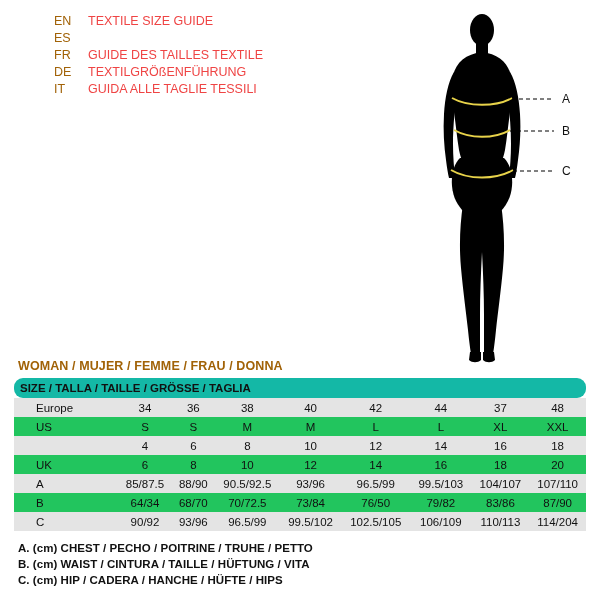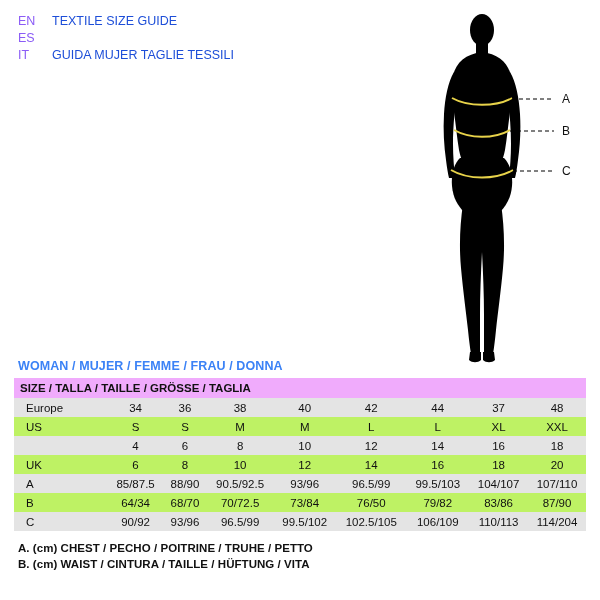--- a/index.html
+++ b/index.html
@@ -26,25 +26,26 @@
   .lang-row {
     display: flex;
     align-items: baseline;
     margin-bottom: 2px;
     font-size: 12.5px;
     line-height: 15px;
   }
   .lang-code {
     width: 34px;
     flex: 0 0 34px;
-    color: #8b5cf6;
+    color: #a16207;
+    margin-left: 36px;
   }
   .lang-text {
     flex: 1 1 auto;
-    color: #1d4ed8;
+    color: #ef4444;
   }
 
   
   #figure-area {
     position: absolute;
     top: 8px;
     left: 430px;
     width: 160px;
     height: 360px;
   }
@@ -53,57 +54,58 @@
   }
 
   
   #section-title {
     position: absolute;
     top: 359px;
     left: 18px;
     font-size: 12.5px;
     font-weight: bold;
     letter-spacing: 0.1px;
-    color: #3b82f6;
+    color: #a16207;
   }
 
   
   #size-table {
     position: absolute;
     top: 378px;
     left: 14px;
     width: 572px;
     border-collapse: collapse;
     font-size: 11.5px;
     color: #111;
   }
   #size-table td, #size-table th {
     padding: 2px 4px;
     text-align: center;
     font-weight: normal;
     height: 15px;
     vertical-align: middle;
   }
   #size-table tr.head-row td {
-    background: #f0abfc;
+    background: #14b8a6;
     text-align: left;
     font-weight: bold;
     font-size: 11.5px;
     padding-left: 6px;
     height: 16px;
+    border-radius: 9px;
   }
   #size-table tr.alt td {
     background: #e4e4e4;
   }
   #size-table tr.plain td {
-    background: #bef264;
+    background: #22c55e;
   }
   #size-table td.rowlabel {
     text-align: left;
-    padding-left: 12px;
+    padding-left: 22px;
     width: 78px;
   }
 
   
   #legend {
     position: absolute;
     top: 540px;
     left: 18px;
     font-size: 11.5px;
     line-height: 16px;
@@ -119,22 +121,30 @@
 
 <div id="lang-block">
   <div class="lang-row">
     <span class="lang-code">EN</span>
     <span class="lang-text">TEXTILE SIZE GUIDE</span>
   </div>
   <div class="lang-row">
     <span class="lang-code">ES</span>
   </div>
   <div class="lang-row">
+    <span class="lang-code">FR</span>
+    <span class="lang-text">GUIDE DES TAILLES TEXTILE</span>
+  </div>
+  <div class="lang-row">
+    <span class="lang-code">DE</span>
+    <span class="lang-text">TEXTILGRÖßENFÜHRUNG</span>
+  </div>
+  <div class="lang-row">
     <span class="lang-code">IT</span>
-    <span class="lang-text">GUIDA MUJER TAGLIE TESSILI</span>
+    <span class="lang-text">GUIDA ALLE TAGLIE TESSILI</span>
   </div>
 </div>
 
 <div id="figure-area">
   <svg width="160" height="360" viewBox="0 0 160 360" xmlns="http://www.w3.org/2000/svg">
     <g fill="#000000">
 
       <ellipse cx="52" cy="22" rx="12" ry="16"></ellipse>
 
       <rect x="46" y="34" width="12" height="12"></rect>
@@ -304,13 +314,14 @@
       <td>106/109</td>
       <td>110/113</td>
       <td>114/204</td>
     </tr>
   </tbody>
 </table>
 
 <div id="legend">
   <div>A. (cm) CHEST / PECHO / POITRINE / TRUHE / PETTO</div>
   <div>B. (cm) WAIST / CINTURA / TAILLE / HÜFTUNG / VITA</div>
+  <div>C. (cm) HIP / CADERA / HANCHE / HÜFTE / HIPS</div>
 </div>
 
 </body></html>

